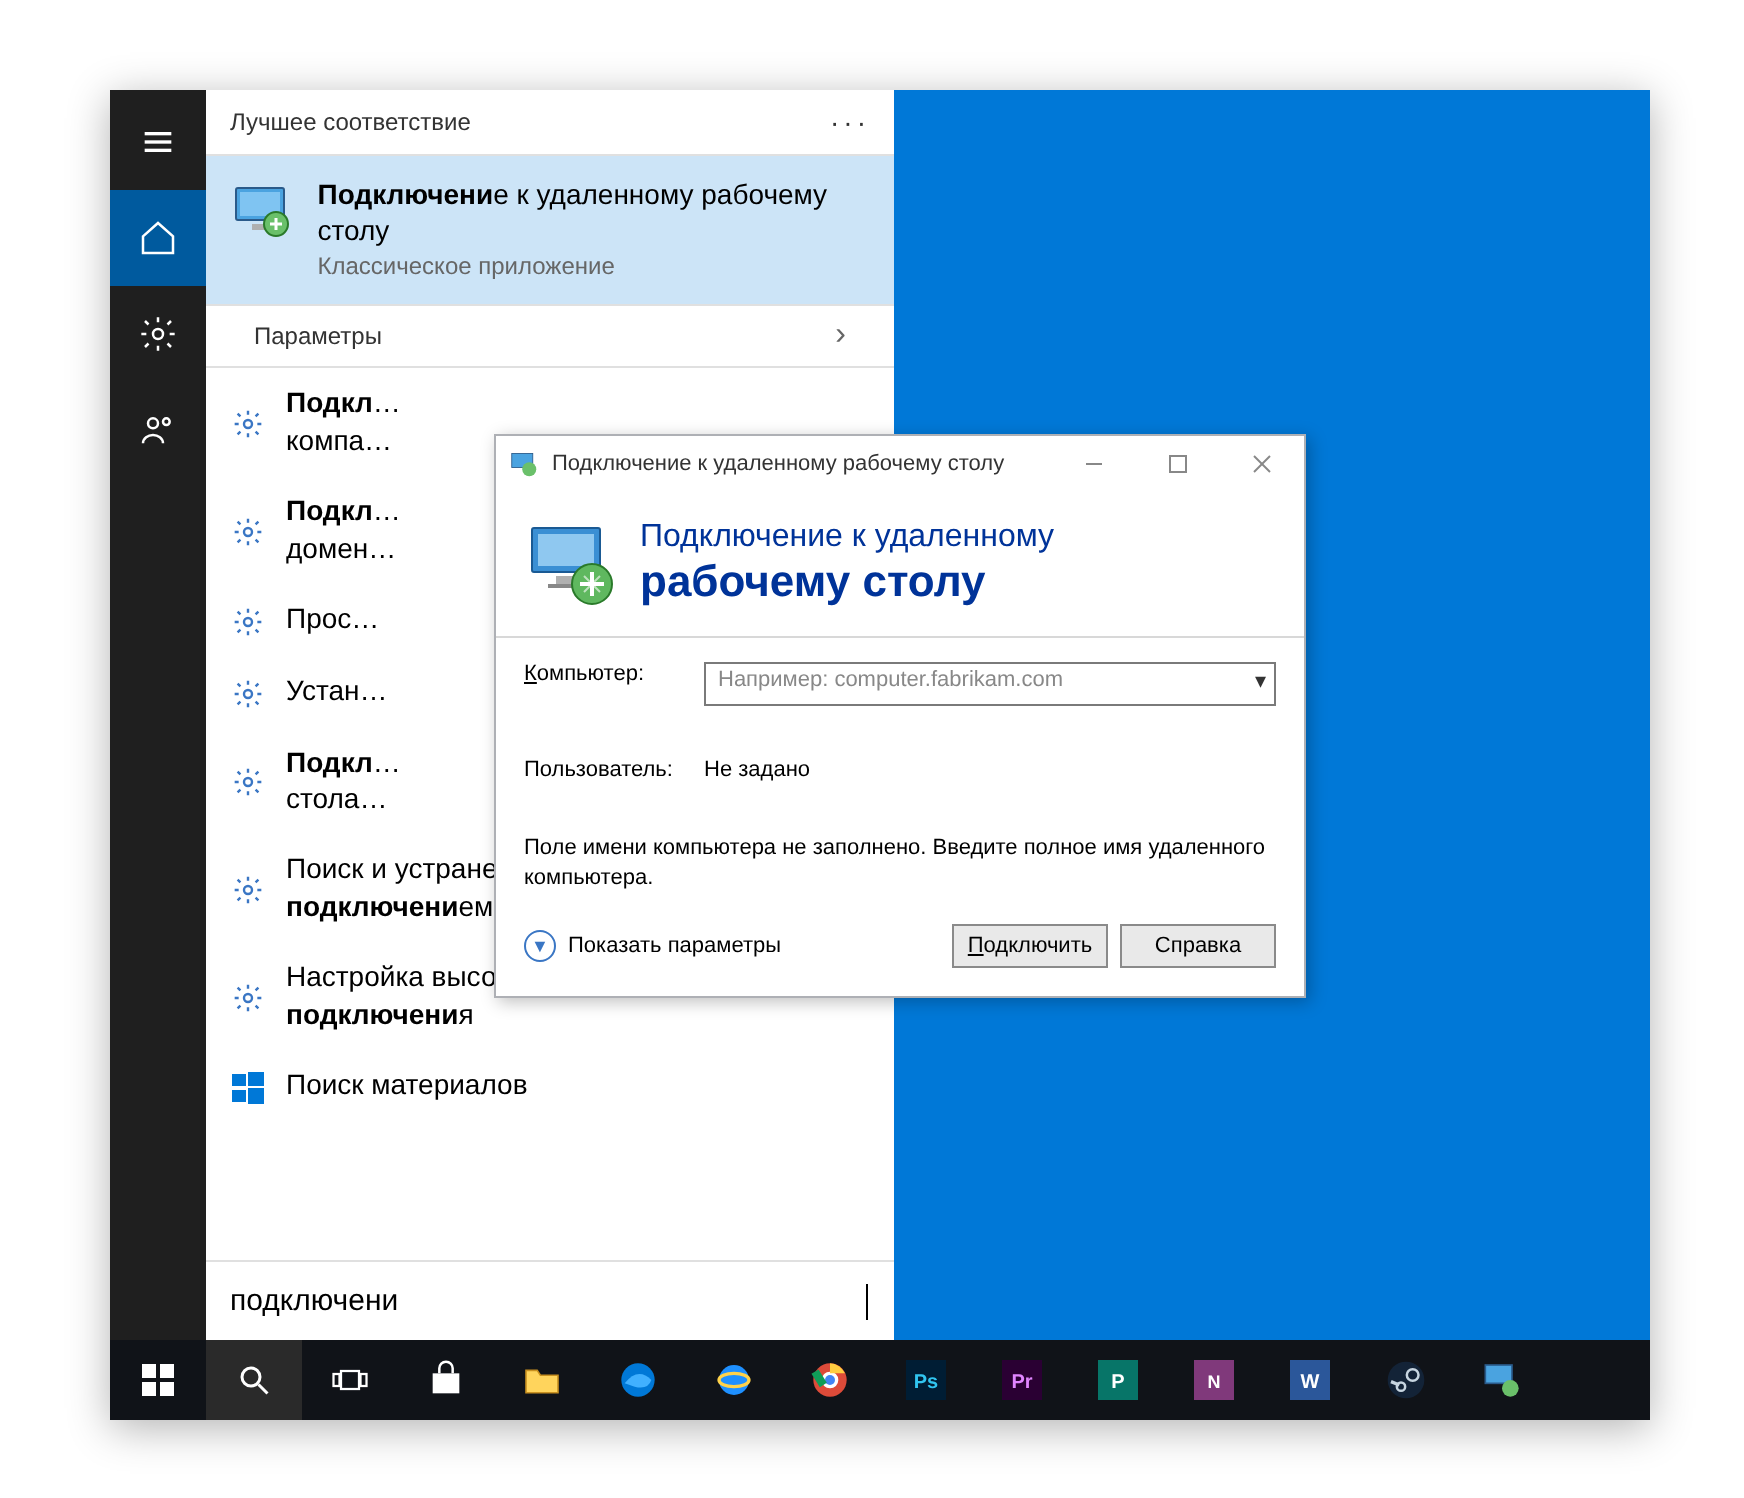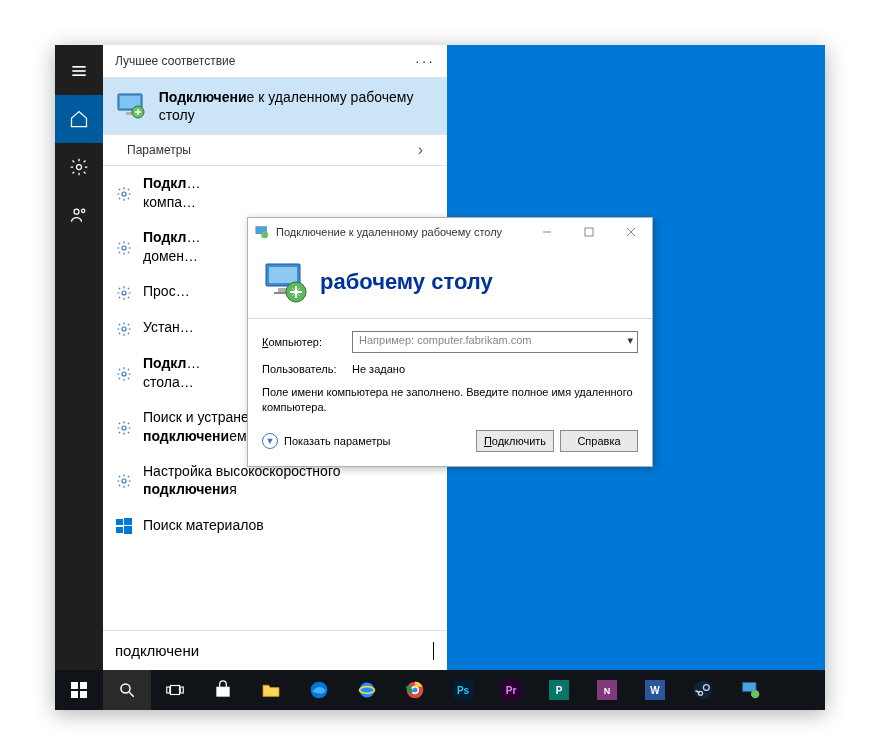--- a/index.html
+++ b/index.html
@@ -162,21 +162,21 @@
 }
 .rdp-banner {
   display: flex; align-items: center; gap: 10px;
   padding: 12px 14px;
   border-bottom: 1px solid #d8d8d8;
 }
 .rdp-banner-icon { width: 48px; height: 48px; }
 .rdp-banner-text { font-size: 16px; color: #003399; line-height: 1.2; }
 .rdp-banner-text .line2 { font-size: 22px; font-weight: bold; }
 .rdp-body { padding: 12px 14px 14px 14px; font-size: 11px; color: #000; }
-.rdp-row { display: flex; align-items: center; gap: 8px; margin-bottom: 10px; }
+.rdp-row { display: flex; gap: 8px; margin-bottom: 26px; }
 .rdp-row .lbl { width: 82px; text-decoration: underline dotted; text-decoration-color: transparent; }
 .rdp-row .lbl .u { text-decoration: underline; }
 .rdp-combo {
   flex: 1; height: 22px;
   border: 1px solid #7a7a7a;
   display: flex; align-items: center; justify-content: space-between;
   padding: 0 4px 4px 6px;
   font-size: 11px; color: #888;
   background: #fff;
   cursor: pointer;
@@ -254,20 +254,21 @@
         <svg class="rdp-mon" width="32" height="32" viewBox="0 0 32 32">
           <rect x="2" y="4" width="24" height="16" rx="1" fill="#4aa3e0" stroke="#2a5a8a"></rect>
           <rect x="4" y="6" width="20" height="12" fill="#7fc4f2"></rect>
           <rect x="10" y="22" width="8" height="3" fill="#b0b0b0"></rect>
           <circle cx="22" cy="22" r="6" fill="#6ac06a" stroke="#2a7a2a"></circle>
           <path d="M19 22 h6 M22 19 v6" stroke="#fff" stroke-width="1.5"></path>
         </svg>
       </div>
       <div class="text">
         <div><b>Подключени</b>е к удаленному рабочему столу</div>
+        <div class="sub">Классическое приложение</div>
       </div>
     </div>
 
     <div class="section-header">
       <span>Параметры</span>
       <span class="chev">›</span>
     </div>
 
     <div class="results-list">
         <div class="result-item">
@@ -387,20 +388,21 @@
           <rect x="4" y="6" width="34" height="22" rx="1" fill="#3a8fd4" stroke="#1a5a94"></rect>
           <rect x="7" y="9" width="28" height="16" fill="#8fc8f0"></rect>
           <rect x="16" y="30" width="10" height="4" fill="#b0b0b0"></rect>
           <rect x="12" y="34" width="18" height="2" fill="#888"></rect>
           <circle cx="34" cy="34" r="10" fill="#5fb85f" stroke="#2a7a2a"></circle>
           <path d="M28 34 h12 M34 28 v12" stroke="#fff" stroke-width="2"></path>
           <path d="M30 30 l8 8 M38 30 l-8 8" stroke="#fff" stroke-width="1" opacity="0.6"></path>
         </svg>
       </div>
       <div class="rdp-banner-text">
+        <div>Подключение к удаленному</div>
         <div class="line2">рабочему столу</div>
       </div>
     </div>
 
     <div class="rdp-body">
       <div class="rdp-row">
         <div class="lbl"><span class="u">К</span><span></span><span id="clbl">омпьютер:</span></div>
         <div class="rdp-combo">
           <span>Например: computer.fabrikam.com</span>
           <span style="color:#333">▾</span>

